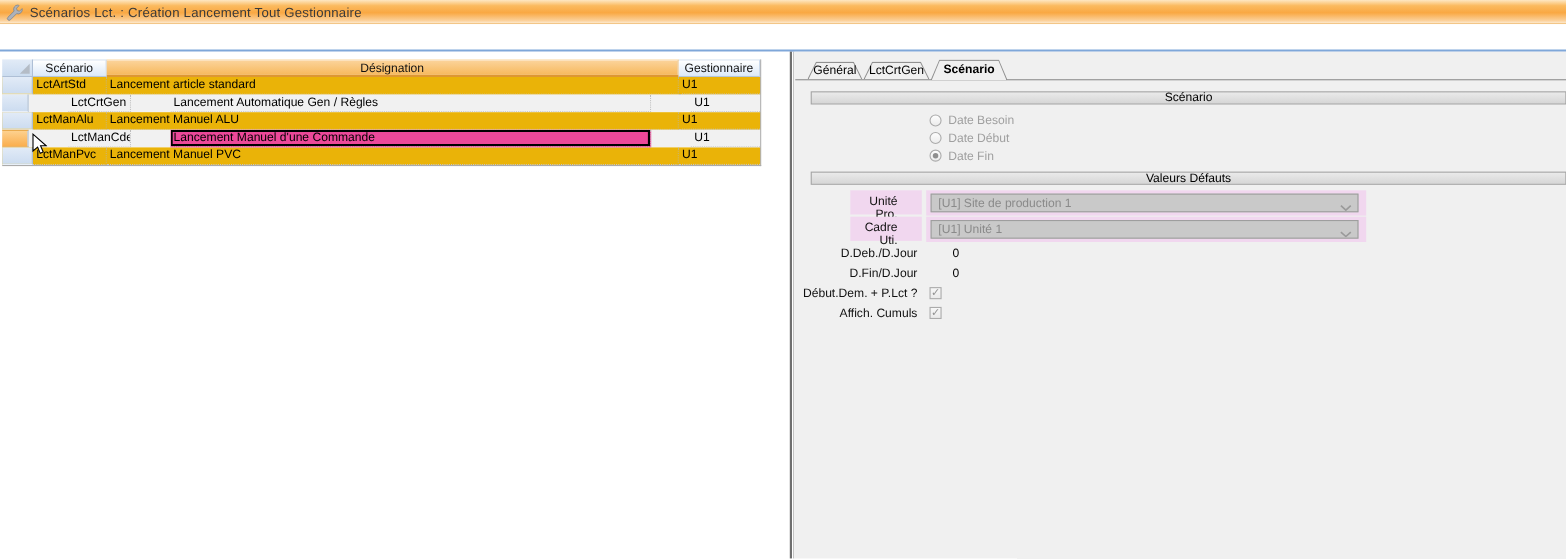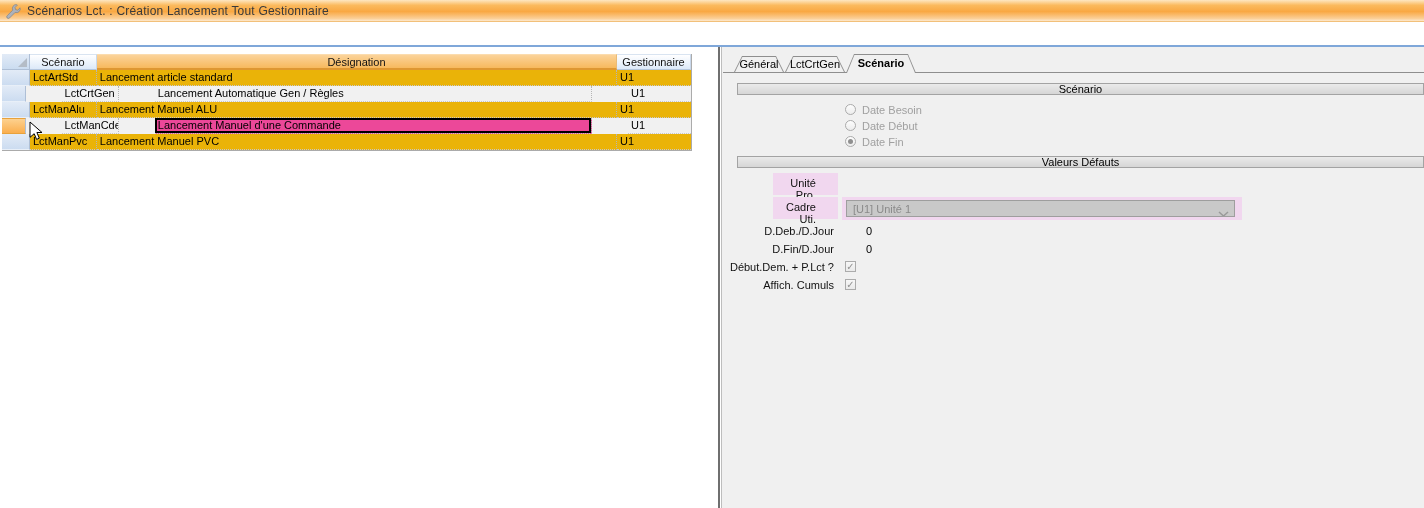--- a/index.html
+++ b/index.html
@@ -199,20 +199,30 @@
     <span class="rlbl">Date Début</span>
   </div>
   <div class="radiorow" style="top:135px;">
     <span class="radio on"></span>
     <span class="rlbl">Date Fin</span>
   </div>
 
   <div class="gbar" style="top:156px;">Valeurs Défauts</div>
 
   <div class="plabel" style="top:173px;">Unité Pro.</div>
+  <div class="pback" style="top:173px;">
+    <div class="combo">
+      <span>[U1] Site de production 1</span>
+      <span class="chev">
+        <svg width="11" height="6" viewBox="0 0 11 6">
+            <polyline points="1,1 5.5,5 10,1" fill="none" stroke="#9A9A9A" stroke-width="1.5"></polyline>
+          </svg>
+      </span>
+    </div>
+  </div>
 
   <div class="plabel" style="top:197px;">Cadre Uti.</div>
   <div class="pback" style="top:197px;">
     <div class="combo">
       <span>[U1] Unité 1</span>
       <span class="chev">
         <svg width="11" height="6" viewBox="0 0 11 6">
             <polyline points="1,1 5.5,5 10,1" fill="none" stroke="#9A9A9A" stroke-width="1.5"></polyline>
           </svg>
       </span>

